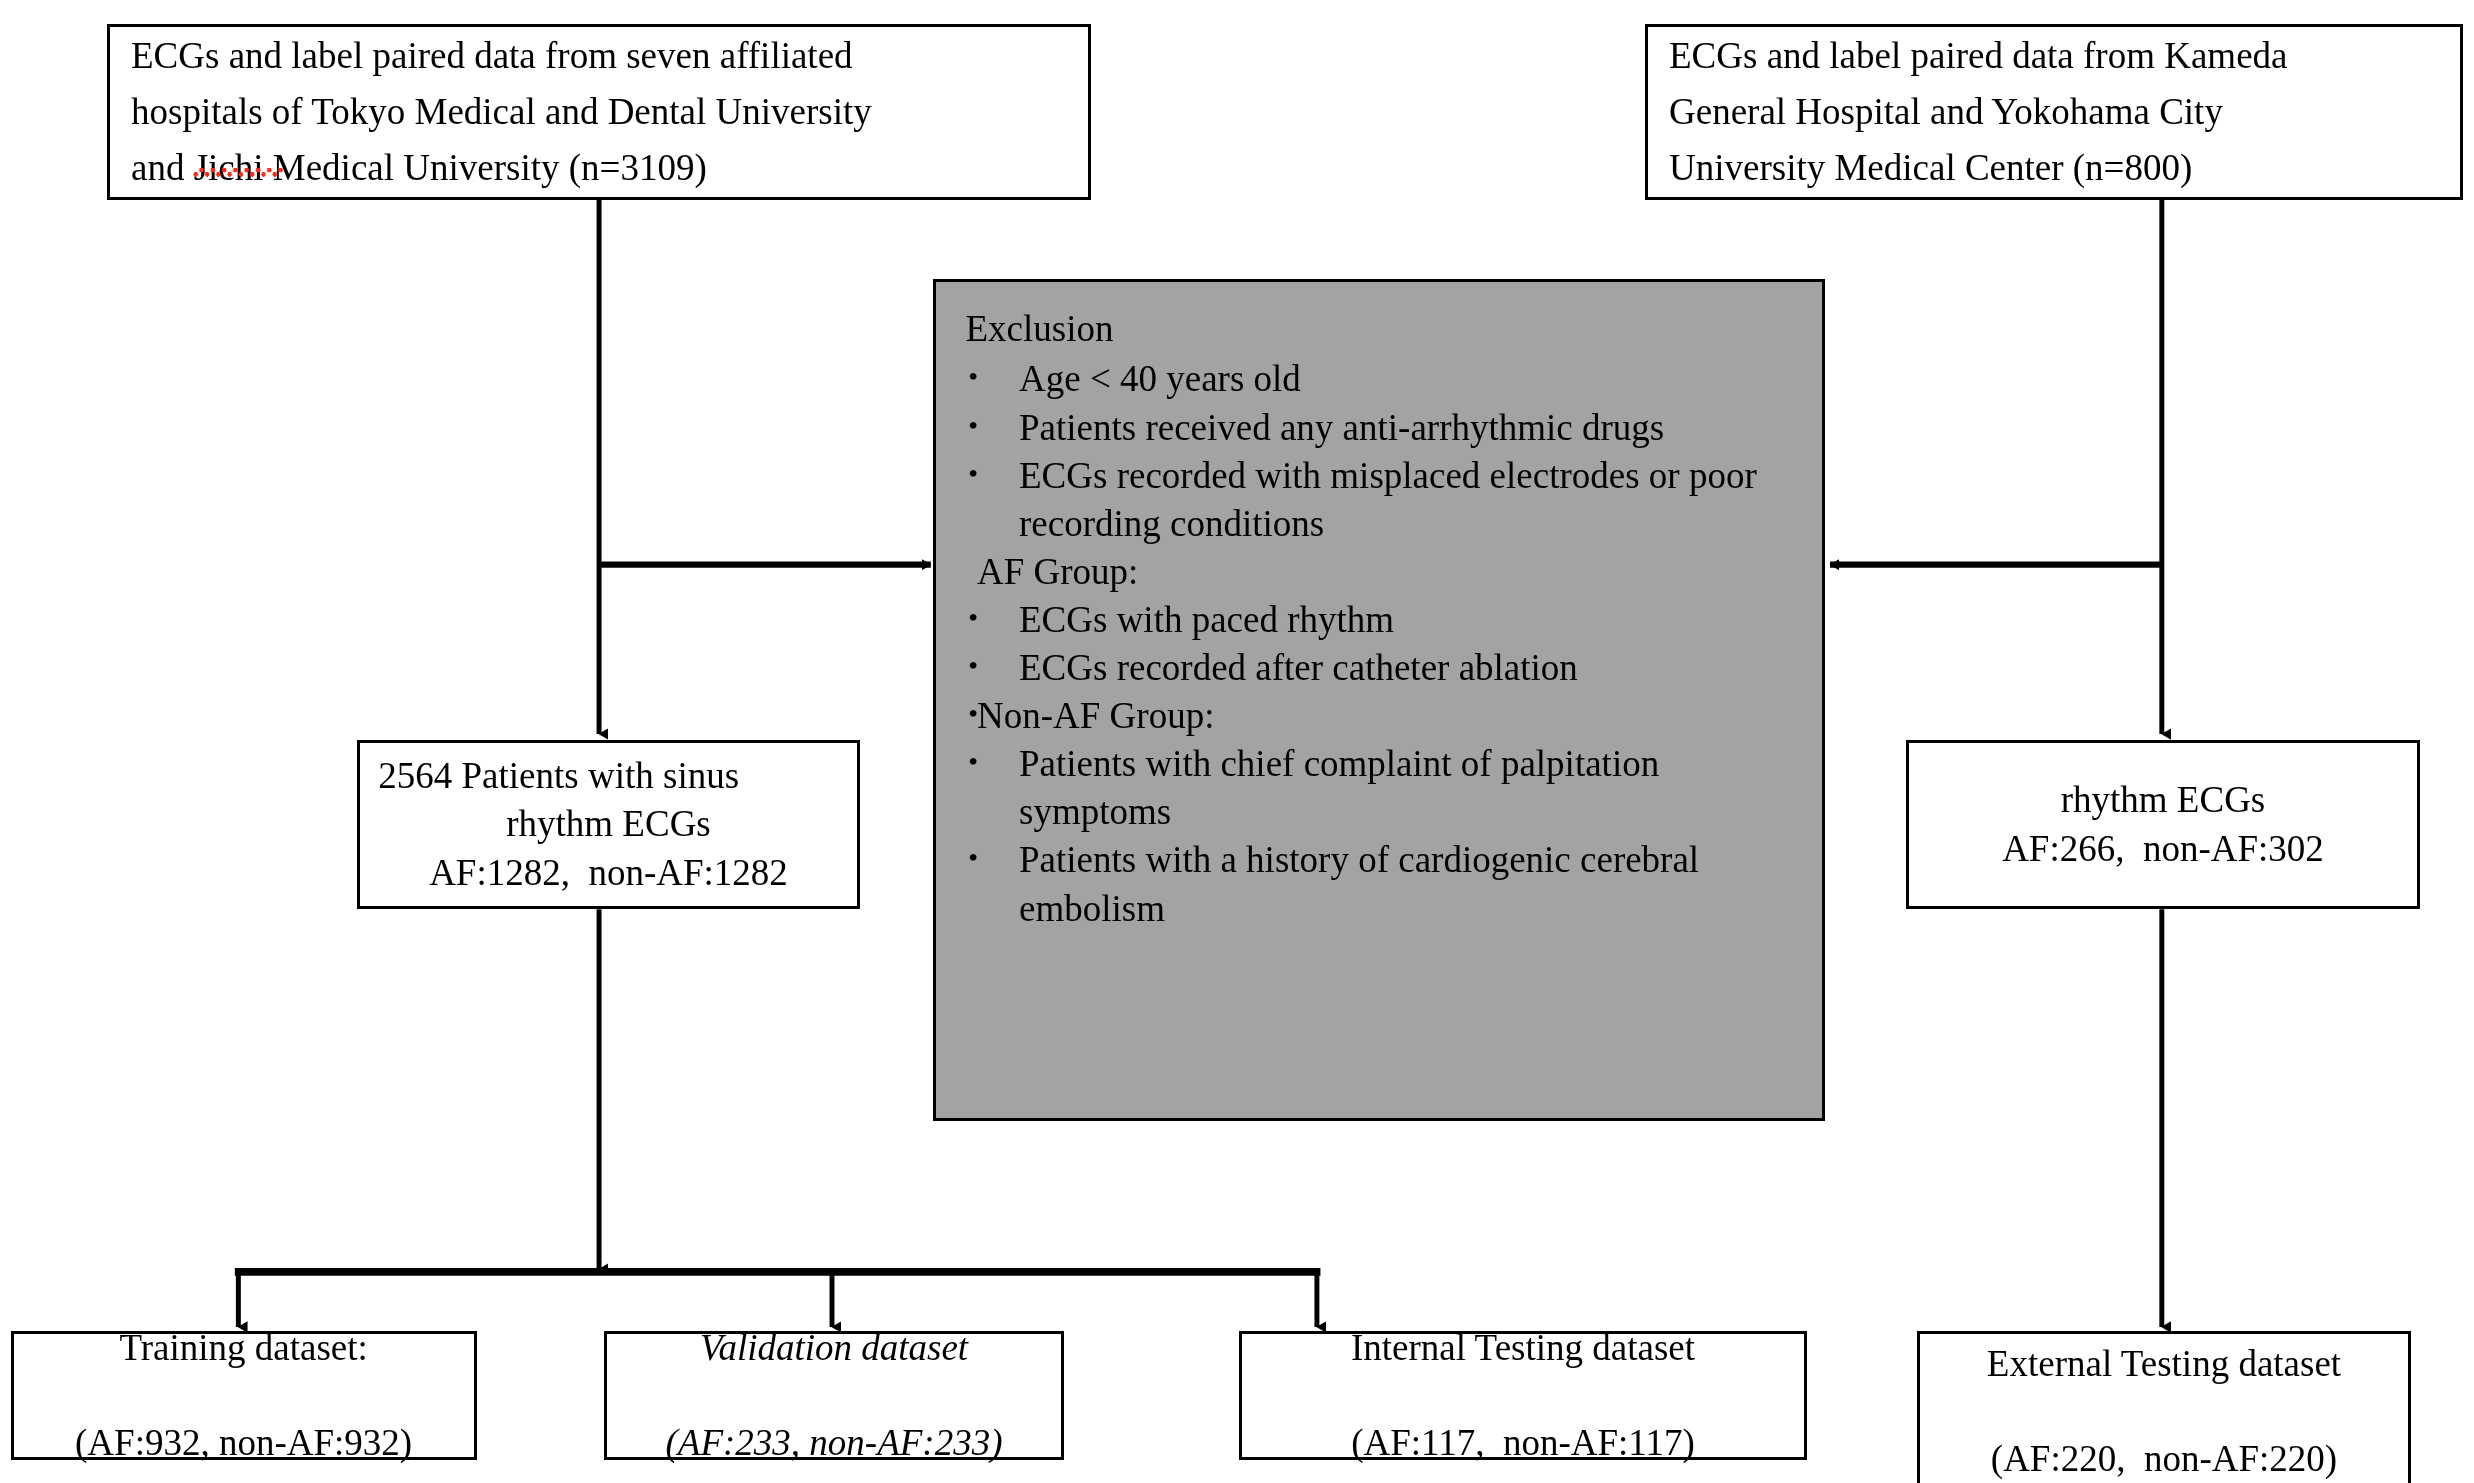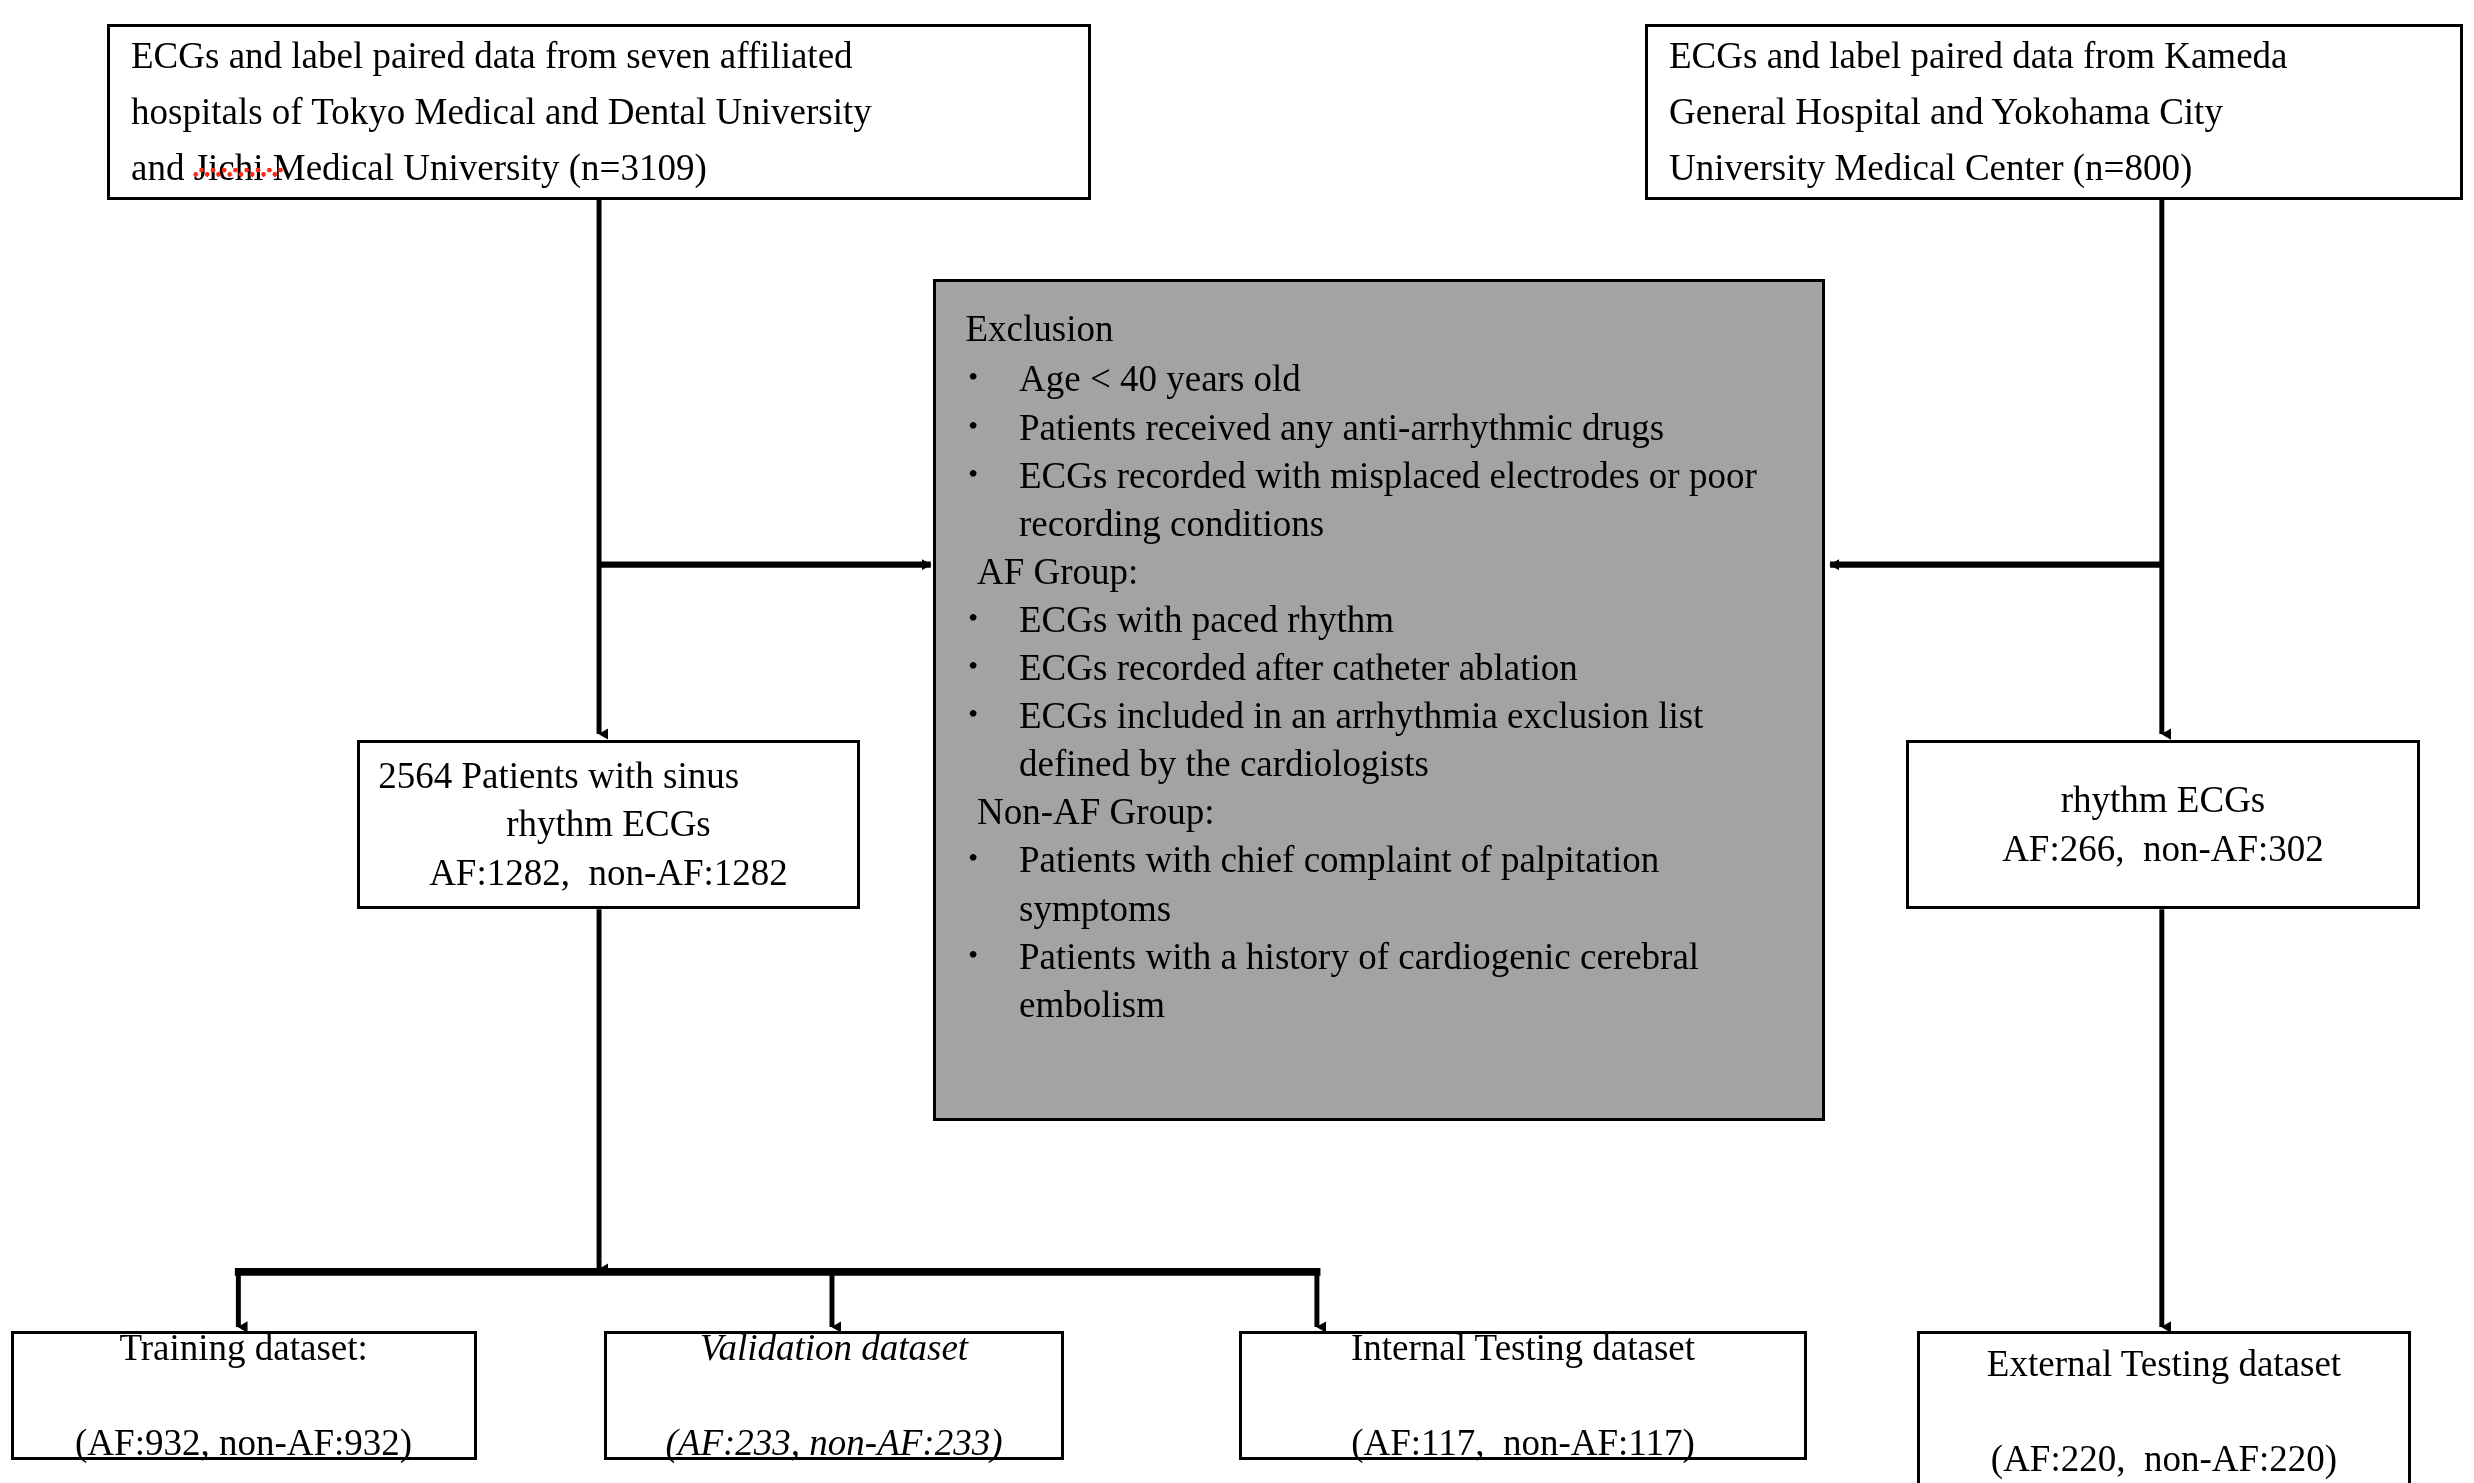--- a/index.html
+++ b/index.html
@@ -224,21 +224,20 @@
         <li class="ex-item">
           <span class="ex-bullet">•</span>
           <span>ECGs with paced rhythm</span>
         </li>
         <li class="ex-item">
           <span class="ex-bullet">•</span>
           <span>ECGs recorded after catheter ablation</span>
         </li>
         <li class="ex-item">
           <span class="ex-bullet">•</span>
-          <span>ECGs included in an arrhythmia exclusion list defined by the cardiologists</span>
         </li>
       </ul>
 
       <div class="ex-group-label">Non-AF Group:</div>
 
       <ul class="ex-list">
         <li class="ex-item">
           <span class="ex-bullet">•</span>
           <span>Patients with chief complaint of palpitation symptoms</span>
         </li>

